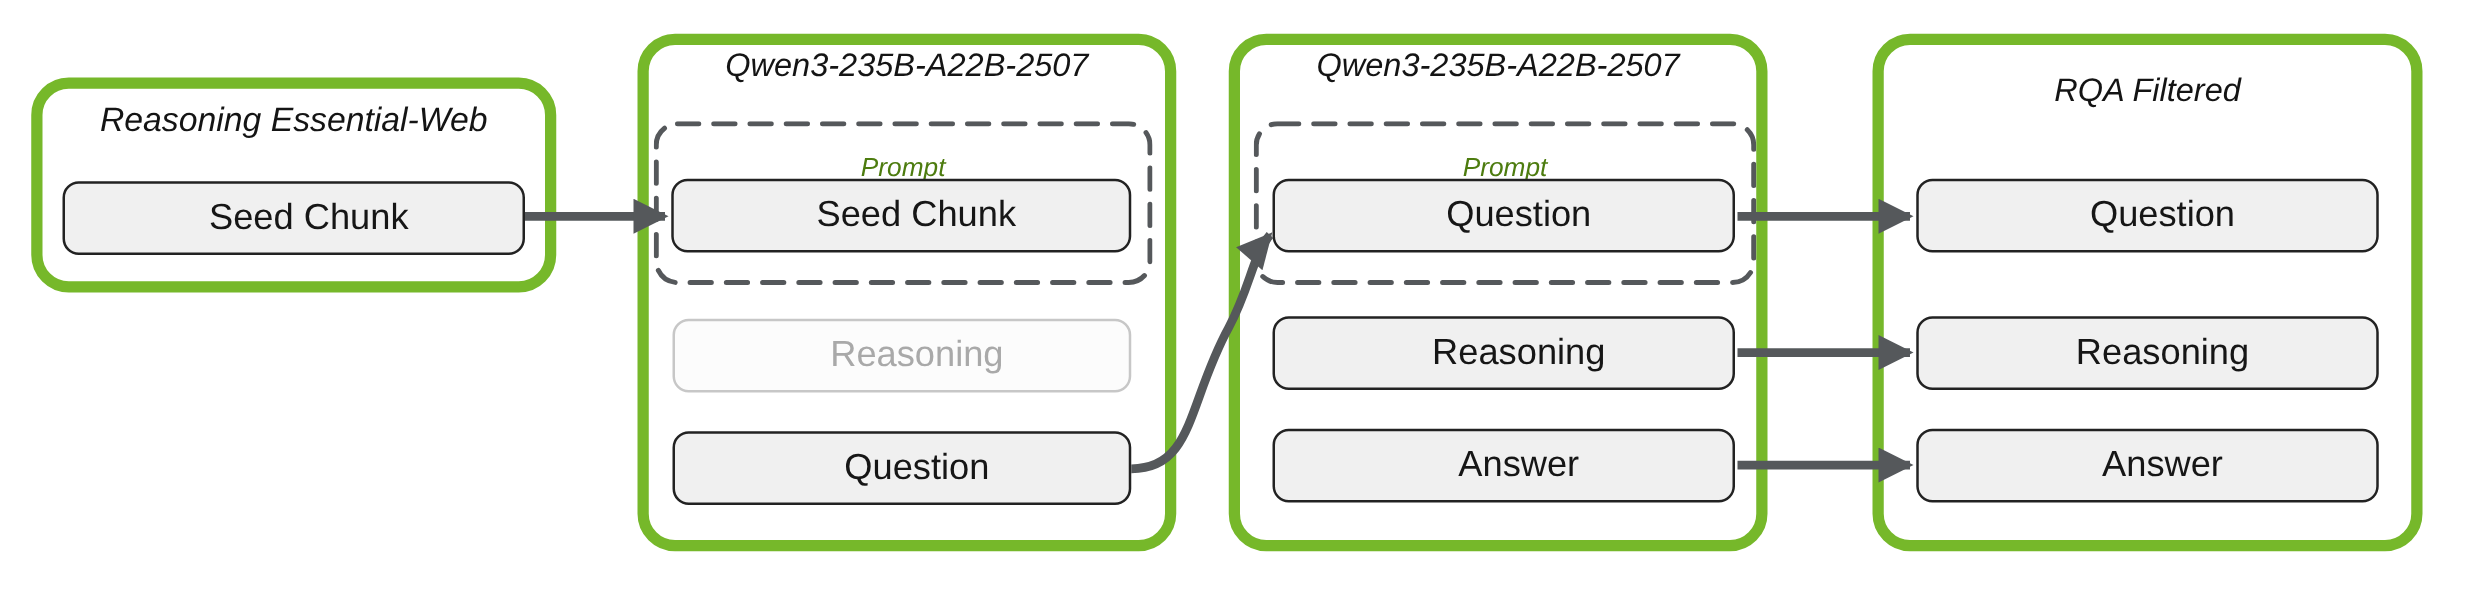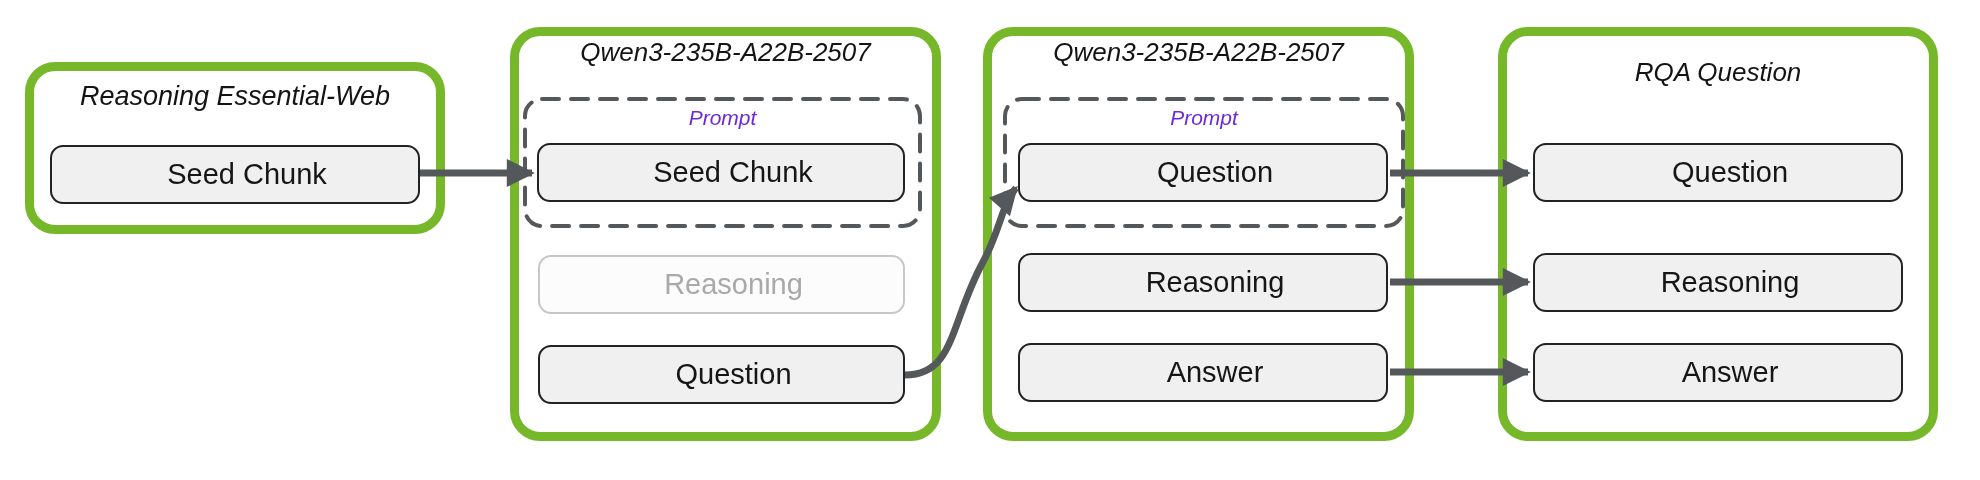--- a/index.html
+++ b/index.html
@@ -50,26 +50,26 @@
   .prompt-box svg.dash { position: absolute; left: 0; top: 0; }
   .prompt-box rect {
     fill: none;
     stroke: var(--arrow, #55585b);
     stroke-width: 4;
     stroke-dasharray: 17 12;
     stroke-linecap: round;
   }
   .prompt-label {
     position: absolute;
-    top: 9px;
+    top: 26px;
     left: 0; right: 0;
     text-align: center;
     font-style: italic;
     font-size: 21px;
-    color: #6d28d9;
+    color: #4d7c0f;
   }
 
   .item {
     position: absolute;
     box-sizing: border-box;
     height: 59px;
     background: var(--box-fill, #f0f0f0);
     border: 2px solid var(--box-border, #222222);
     border-radius: 13px;
     display: flex;
@@ -157,21 +157,21 @@
     </div>
     <div class="item i1">
       <span>Reasoning</span>
     </div>
     <div class="item i2">
       <span>Answer</span>
     </div>
   </div>
 
   <div class="group" id="g4">
-    <div class="group-title">RQA Question</div>
+    <div class="group-title">RQA Filtered</div>
     <div class="item i0">
       <span>Question</span>
     </div>
     <div class="item i1">
       <span>Reasoning</span>
     </div>
     <div class="item i2">
       <span>Answer</span>
     </div>
   </div>

